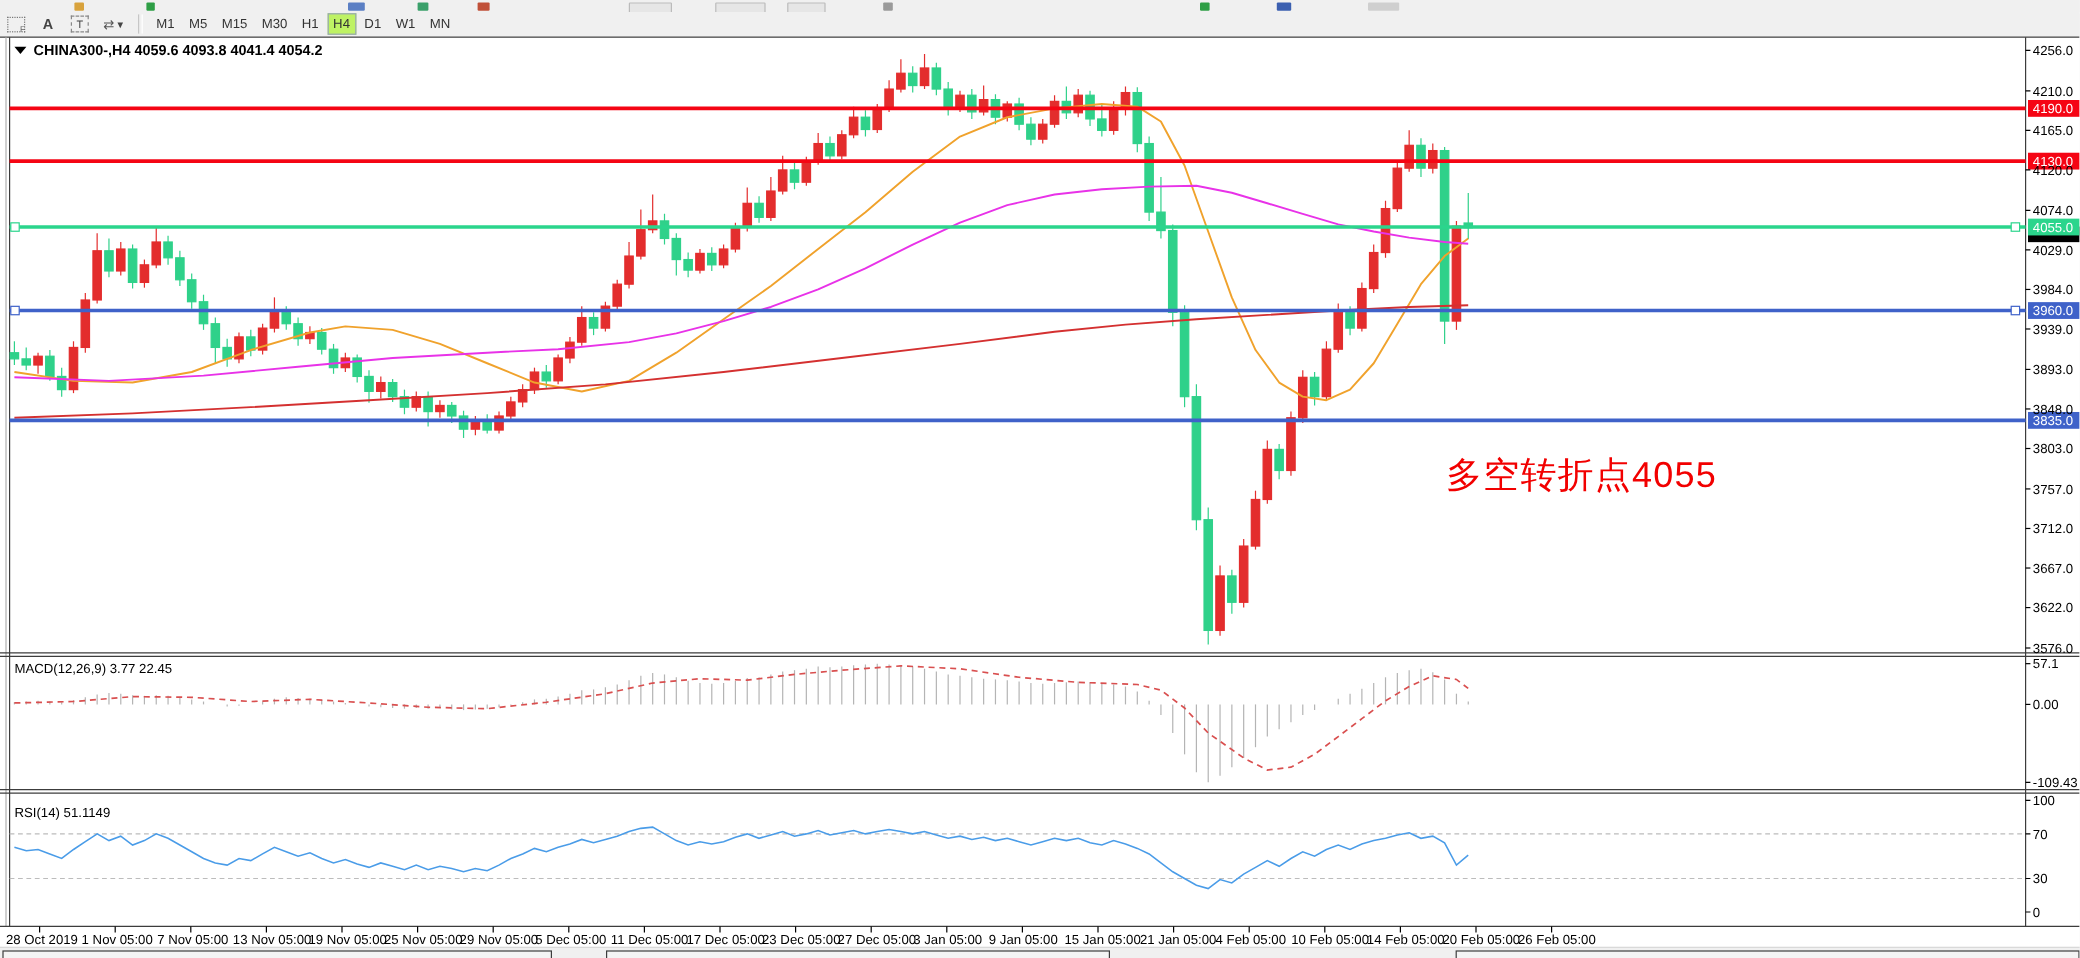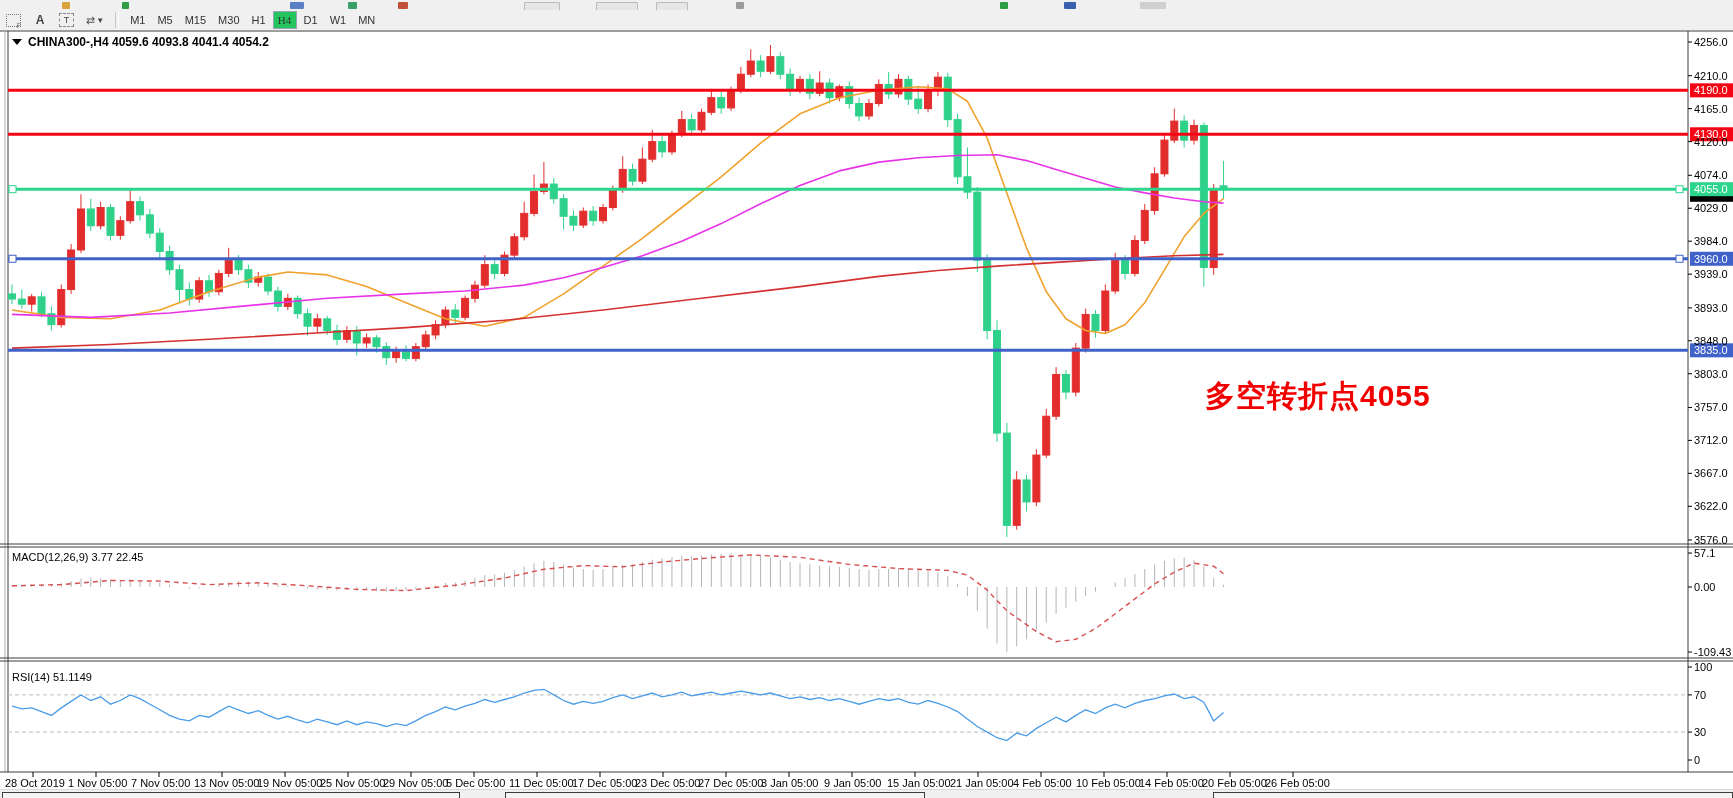--- a/index.html
+++ b/index.html
@@ -5,32 +5,32 @@
   html,body{margin:0;padding:0;width:1733px;height:798px;overflow:hidden;
     background:#f0f0f0;font-family:"Liberation Sans",sans-serif;}
   
   .top-strip{position:absolute;top:0;left:0;width:1733px;height:10px;background:#f0f0f0;
     border-bottom:1px solid #fbfbfb;}
   .frag{position:absolute;top:2px;height:7px;border-radius:1px;}
   .toolbar{position:absolute;top:10px;left:0;width:1733px;height:20px;background:#f0f0f0;
     display:flex;align-items:center;font-size:11px;color:#222;}
   .tbtn{height:18px;min-width:24px;padding:0 4px;display:flex;align-items:center;justify-content:center;
     margin:0 1px;border:1px solid transparent;box-sizing:border-box;color:#333;cursor:default;}
-  .tbtn.active{border:1px solid #97a5b3;background:#22c55e;font-family:Liberation Serif, serif;}
+  .tbtn.active{border:1px solid #97a5b3;background:#bef264;}
   .tsep{width:2px;height:16px;border-left:1px solid #c6c6c6;border-right:1px solid #ffffff;margin:0 5px;}
   .icon-grid{width:13px;height:11px;border:1px dotted #777;position:relative;}
   .icon-grid::after{content:"F";position:absolute;right:-1px;bottom:-3px;font-size:7px;color:#666;}
   .icon-a{font-weight:bold;font-size:12px;color:#444;}
   .icon-t{width:13px;height:12px;border:1px dashed #888;font-size:9px;color:#444;
     display:flex;align-items:center;justify-content:center;}
   .icon-arrows{font-size:11px;color:#555;letter-spacing:-2px;}
   .caret{font-size:8px;color:#444;margin-left:3px;}
   
   .chart-window{position:absolute;top:30px;left:0;width:1733px;height:759px;background:#ffffff;}
-  .annotation{position:absolute;left:1205px;top:346px;font-size:30px;font-weight:bold;
+  .annotation{position:absolute;left:1205px;top:346px;font-size:30px;font-weight:normal;
     letter-spacing:1px;white-space:nowrap;}
   
   .bottom-strip{position:absolute;top:789px;left:0;width:1733px;height:9px;background:#f0f0f0;
     border-top:1px solid #d9d9d9;overflow:hidden;}
   .btab{position:absolute;top:2px;height:14px;background:#f4f4f4;border:1px solid #3c3c3c;box-sizing:border-box;}
   text{font-family:"Liberation Sans",sans-serif;}
 </style>
 </head>
 <body>
 

